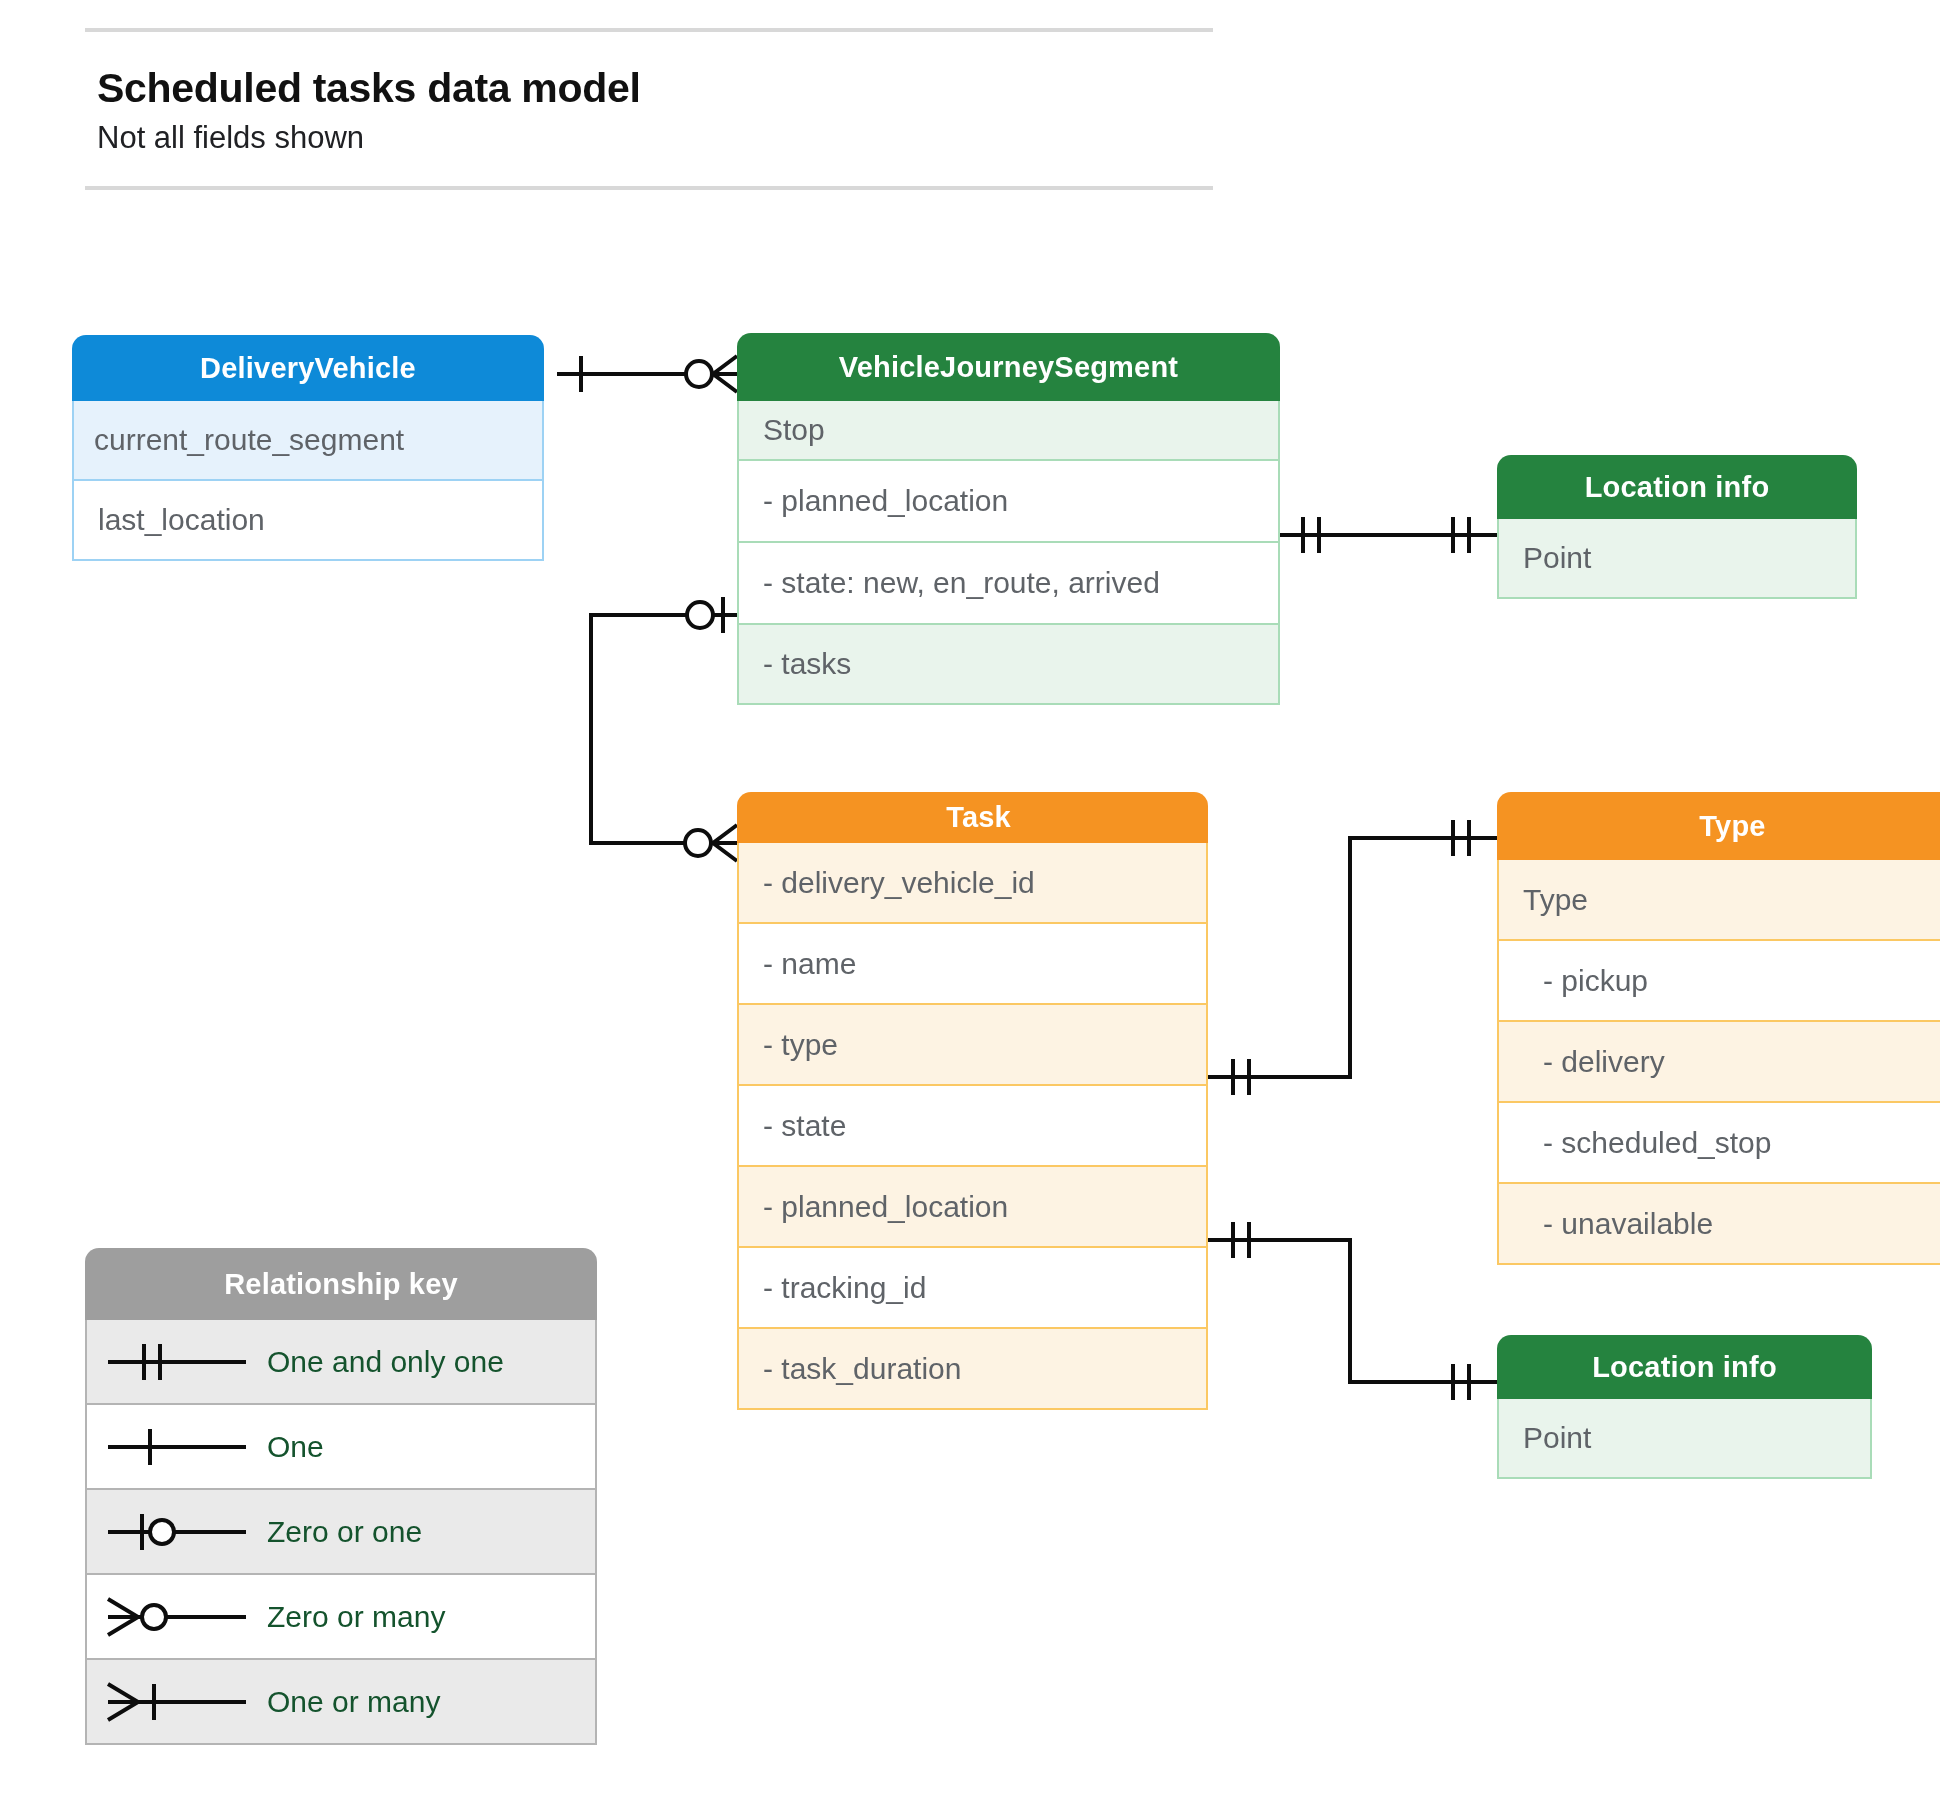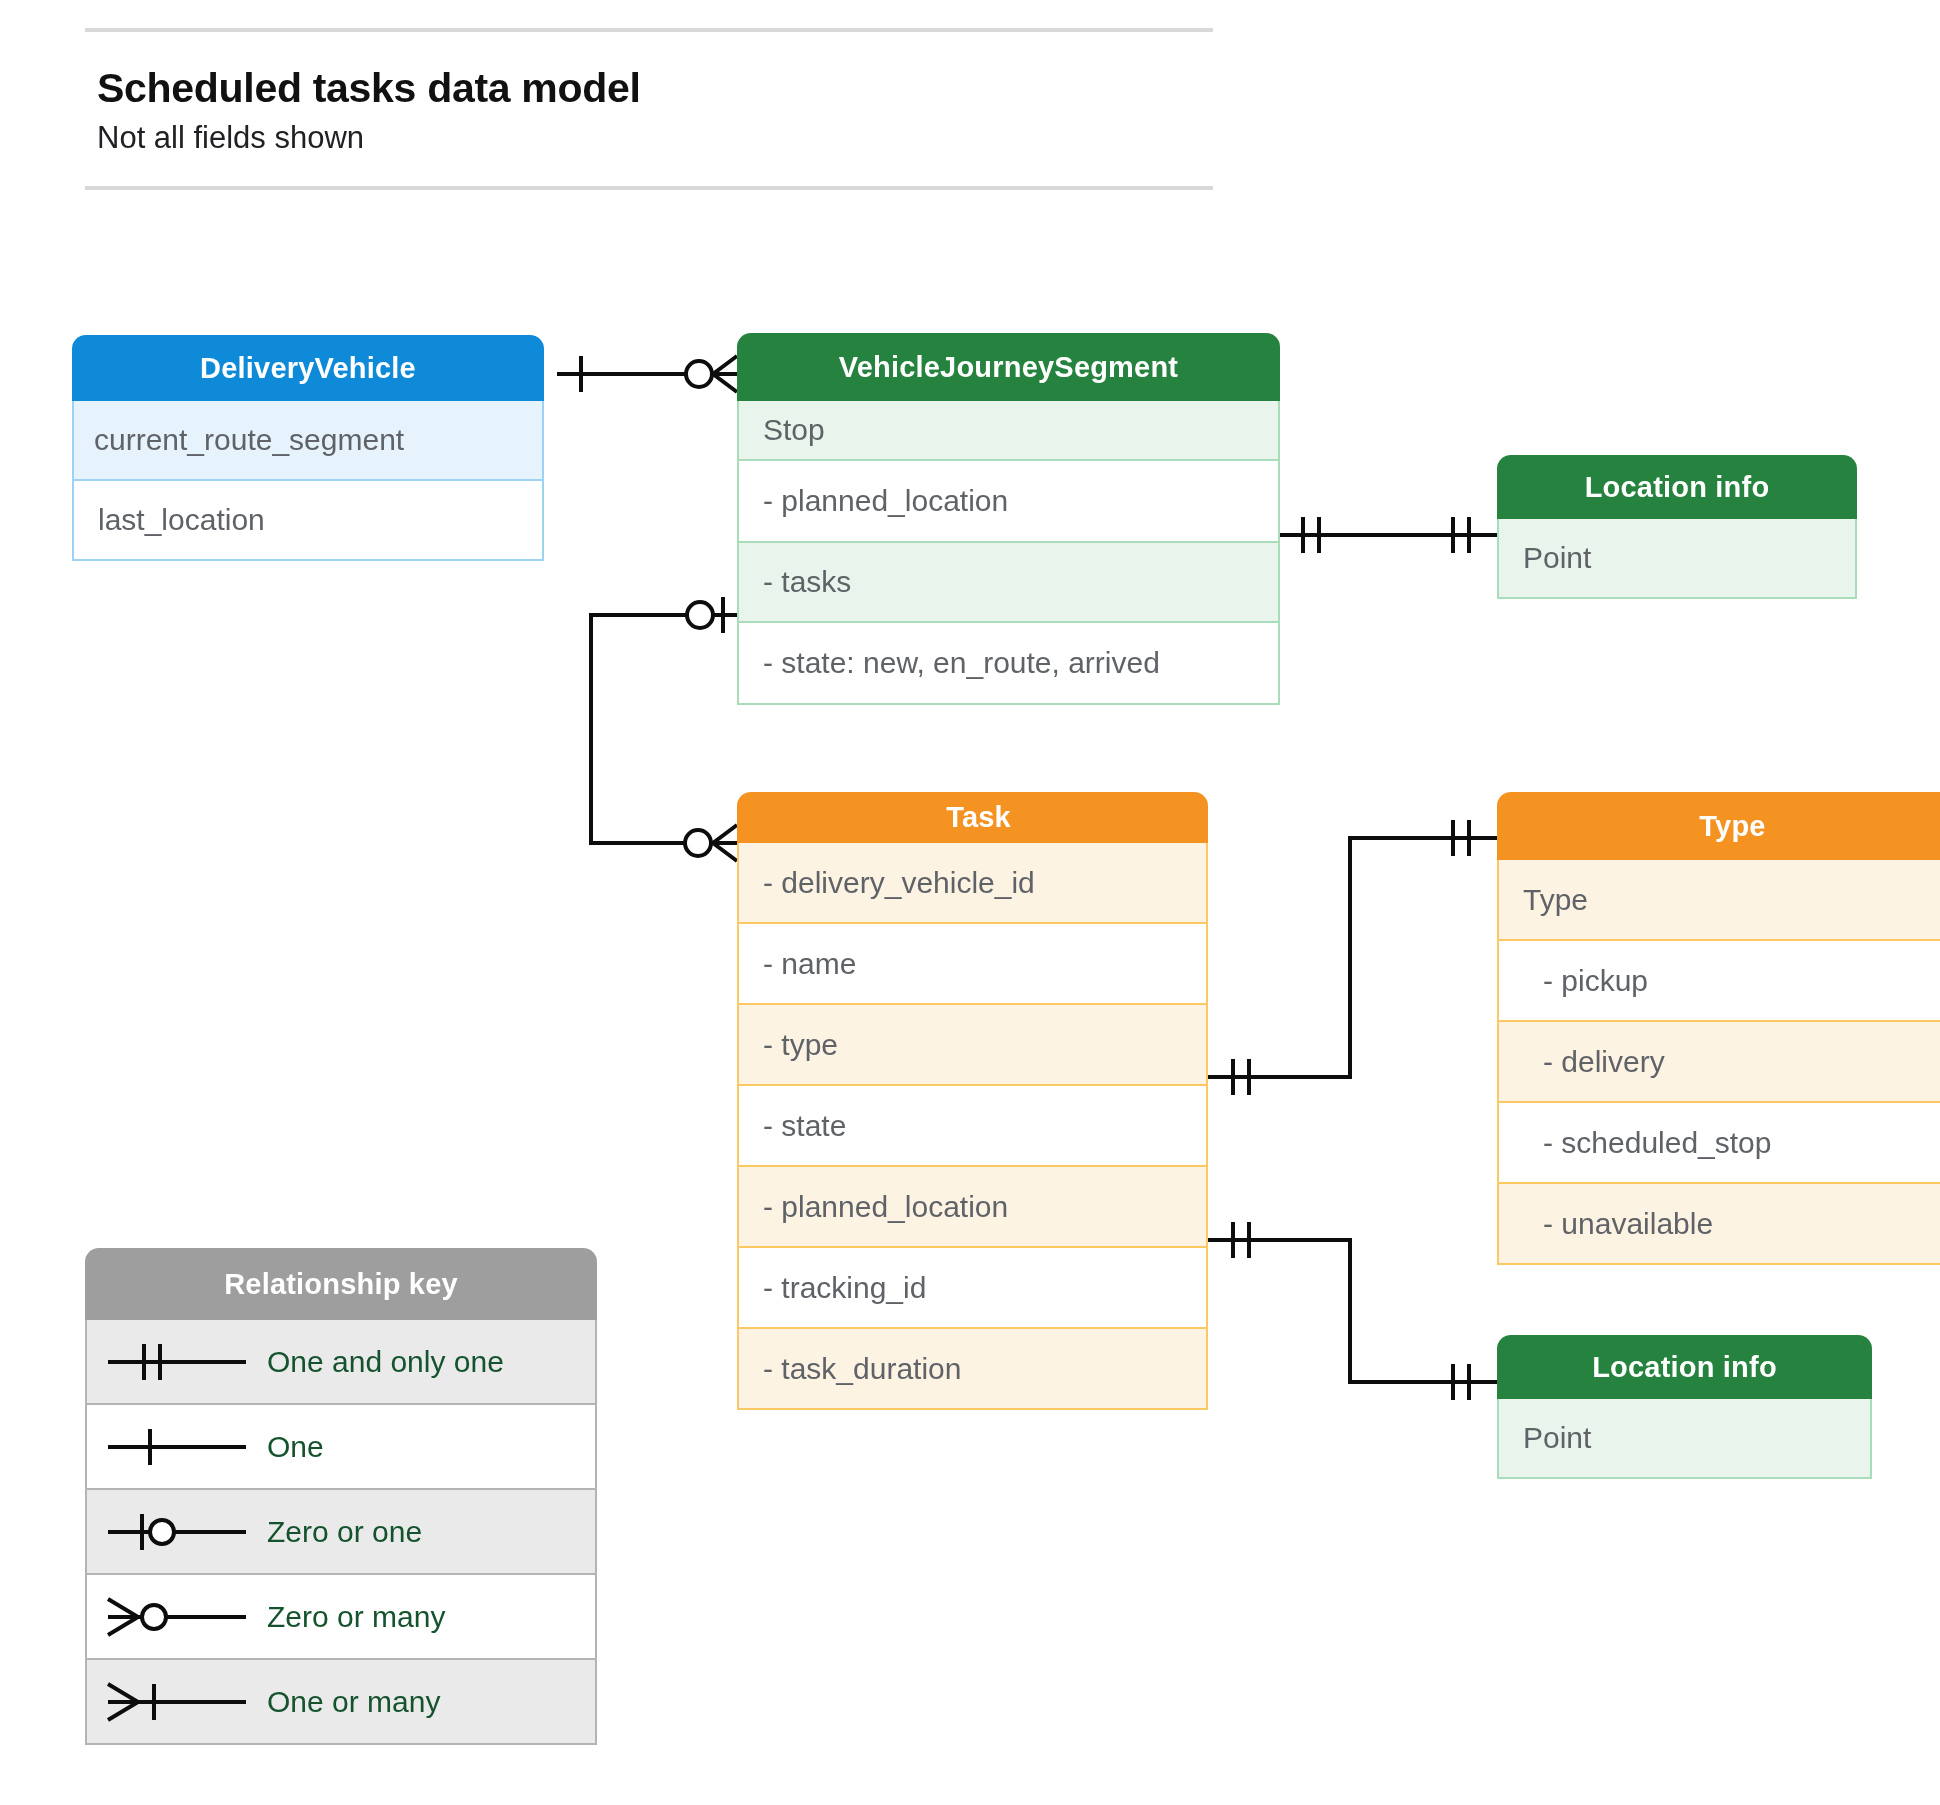--- a/index.html
+++ b/index.html
@@ -199,22 +199,22 @@
   <div class="entity t-blue" style="left:27px; top:335px; width:472px;">
     <div class="ehead" style="height:66px;">DeliveryVehicle</div>
     <div class="erow alt first" style="height:80px;">current_route_segment</div>
     <div class="erow plain" style="height:80px;">last_location</div>
   </div>
 
   <div class="entity t-green" style="left:692px; top:333px; width:543px;">
     <div class="ehead" style="height:68px;">VehicleJourneySegment</div>
     <div class="erow alt first" style="height:60px;">Stop</div>
     <div class="erow plain" style="height:82px;">-  planned_location</div>
+    <div class="erow plain" style="height:82px;">- state: new, en_route, arrived</div>
     <div class="erow alt" style="height:80px;">- tasks</div>
-    <div class="erow plain" style="height:82px;">- state: new, en_route, arrived</div>
   </div>
 
   <div class="entity t-green" style="left:1452px; top:455px; width:360px;">
     <div class="ehead" style="height:64px;">Location info</div>
     <div class="erow alt first" style="height:80px;">Point</div>
   </div>
 
   <div class="entity t-orange" style="left:692px; top:792px; width:471px;">
     <div class="ehead" style="height:51px;padding-left:12px;">Task</div>
     <div class="erow alt first" style="height:81px;">- delivery_vehicle_id</div>

